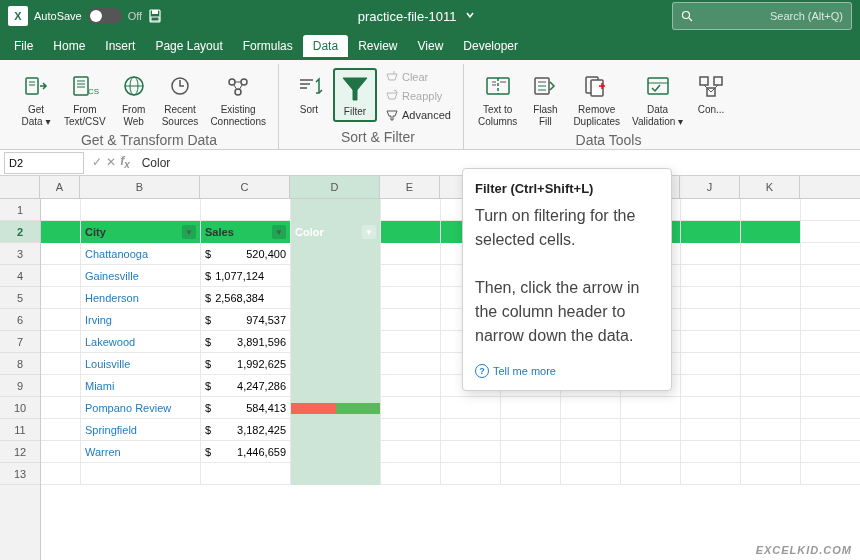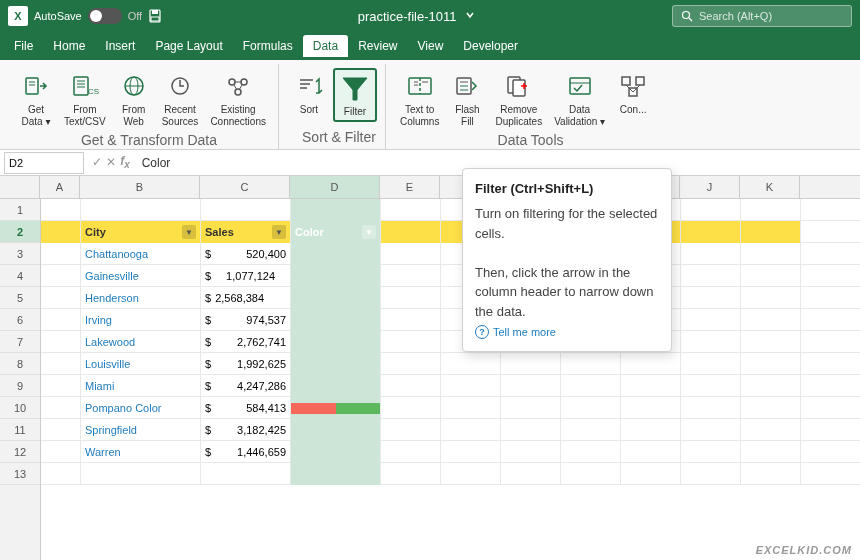--- a/index.html
+++ b/index.html
@@ -20,23 +20,23 @@
     .toggle-switch {
       width: 34px; height: 16px; background: #555; border-radius: 8px;
       display: flex; align-items: center; padding: 2px; cursor: pointer;
     }
     .toggle-knob { width: 12px; height: 12px; background: #fff; border-radius: 50%; margin-left: 0; }
     .toggle-off-label { font-size: 11px; color: #ccc; }
     .title-bar-center { flex: 1; display: flex; align-items: flex-start; justify-content: center; gap: 8px; }
     .file-name { font-size: 13px; color: #fff; }
     .title-bar-right { display: flex; align-items: center; gap: 4px; }
     .search-bar {
-      width: 180px; height: 22px; background: rgba(255,255,255,0.2);
+      width: 180px; height: 28px; background: rgba(255,255,255,0.2);
       border-radius: 3px; display: flex; align-items: center; padding: 0 8px; gap: 6px;
-      border: 1px solid rgba(255,255,255,0.4); color: #fff; font-size: 11px;
+      border: 1px solid rgba(255,255,255,0.4); color: #fff; font-size: 11px; justify-content: space-between;
     }
 
     
     .menu-bar {
       height: 28px;
       background: #217346;
       display: flex;
       align-items: center;
       padding: 0 4px;
     }
@@ -140,21 +140,21 @@
       display: flex; align-items: center; padding: 0 4px; font-size: 11px;
       overflow: hidden; white-space: nowrap;
     }
     .grid-cell.col-a { width: 40px; min-width: 40px; }
     .grid-cell.col-b { width: 120px; min-width: 120px; }
     .grid-cell.col-c { width: 90px; min-width: 90px; }
     .grid-cell.col-d { width: 90px; min-width: 90px; }
     .grid-cell.col-e { width: 60px; min-width: 60px; }
     .grid-cell.city-cell { color: #1e7cbf; }
     .grid-cell.money-cell { justify-content: flex-start; }
-    .header-row .grid-cell { font-weight: bold; color: #333; background: #fde047; }
+    .header-row .grid-cell { font-weight: bold; color: #333; background: #22c55e; }
     .header-row .grid-cell.col-b { display: flex; align-items: center; justify-content: space-between; }
     .header-row .grid-cell.col-c { display: flex; align-items: center; justify-content: space-between; }
     .header-row .grid-cell.col-d { background: #2e7d46; color: #fff; display: flex; align-items: center; justify-content: space-between; }
     
     .filter-arrow {
       width: 14px; height: 14px; background: rgba(0,0,0,0.15); border-radius: 2px;
       display: flex; align-items: center; justify-content: center; font-size: 8px;
       cursor: pointer; color: #555;
     }
     .filter-arrow.white { color: #fff; background: rgba(255,255,255,0.3); }
@@ -171,21 +171,21 @@
       left: 462px;
       width: 210px;
       background: #fff;
       border: 1px solid #d0d0d0;
       border-radius: 4px;
       box-shadow: 2px 4px 12px rgba(0,0,0,0.15);
       padding: 12px;
       z-index: 100;
     }
     .tooltip-title { font-size: 13px; font-weight: bold; color: #222; margin-bottom: 8px; }
-    .tooltip-desc { font-size: 13px; color: #444; line-height: 1.5; margin-bottom: 4px; }
+    .tooltip-desc { font-size: 16px; color: #444; line-height: 1.5; margin-bottom: 16px; }
     .tooltip-link { display: flex; align-items: center; gap: 4px; color: #1e7cbf; font-size: 11px; cursor: pointer; }
     .tooltip-link-icon { width: 14px; height: 14px; border: 1.5px solid #1e7cbf; border-radius: 50%; display: flex; align-items: center; justify-content: center; font-size: 9px; color: #1e7cbf; font-weight: bold; }
     .small-icon { width: 14px; height: 14px; }
 
     
     .filter-btn-active {
       border: 2px solid #217346 !important;
       background: #e8f5ee !important;
     }
 
@@ -329,20 +329,42 @@
 
       <div class="ribbon-btn filter-btn-active">
         <div class="btn-icon">
           <svg width="32" height="32" viewBox="0 0 32 32">
               <polygon points="4,6 28,6 18,18 18,28 14,28 14,18" fill="#217346" stroke="#217346" stroke-width="1"></polygon>
             </svg>
         </div>
         <div class="btn-label">Filter</div>
       </div>
 
+      <div class="ribbon-small-group">
+        <div class="ribbon-btn-small ribbon-btn-disabled">
+          <svg width="14" height="14" viewBox="0 0 14 14">
+              <polygon points="2,4 12,4 10,10 4,10" fill="none" stroke="#555" stroke-width="1"></polygon>
+              <line x1="9" y1="1" x2="9" y2="4" stroke="#555" stroke-width="1"></line>
+            </svg>
+          <span>Clear</span>
+        </div>
+        <div class="ribbon-btn-small ribbon-btn-disabled">
+          <svg width="14" height="14" viewBox="0 0 14 14">
+              <polygon points="2,4 12,4 10,10 4,10" fill="none" stroke="#555" stroke-width="1"></polygon>
+              <path d="M9,1 Q12,1 12,4" fill="none" stroke="#555" stroke-width="1"></path>
+            </svg>
+          <span>Reapply</span>
+        </div>
+        <div class="ribbon-btn-small">
+          <svg width="14" height="14" viewBox="0 0 14 14">
+              <polygon points="2,3 12,3 10,8 8,8 8,12 6,12 6,8 4,8" fill="none" stroke="#555" stroke-width="1"></polygon>
+            </svg>
+          <span>Advanced</span>
+        </div>
+      </div>
     </div>
     <div class="ribbon-group-label">Sort &amp; Filter</div>
   </div>
 
   <div class="ribbon-group">
     <div class="ribbon-buttons">
       <div class="ribbon-btn">
         <div class="btn-icon">
           <svg width="28" height="28" viewBox="0 0 28 28">
               <rect x="3" y="6" width="22" height="16" rx="1" fill="none" stroke="#217346" stroke-width="1.5"></rect>
@@ -503,21 +525,21 @@
         <div class="grid-cell col-e"></div>
         <div class="grid-cell col-e"></div>
         <div class="grid-cell col-e"></div>
       </div>
 
       <div class="grid-row">
         <div class="grid-cell col-a"></div>
         <div class="grid-cell col-b city-cell">Gainesville</div>
         <div class="grid-cell col-c money-cell">
             <span style="margin-right:4px;">$</span>
-            <span style="flex:1;text-align:center;">1,077,124</span>
+            <span style="flex:1;text-align:left;">1,077,124</span>
           </div>
         <div class="grid-cell col-d color-cell-yellow"></div>
         <div class="grid-cell col-e"></div>
         <div class="grid-cell col-e"></div>
         <div class="grid-cell col-e"></div>
         <div class="grid-cell col-e"></div>
         <div class="grid-cell col-e"></div>
         <div class="grid-cell col-e"></div>
         <div class="grid-cell col-e"></div>
       </div>
@@ -554,21 +576,21 @@
         <div class="grid-cell col-e"></div>
         <div class="grid-cell col-e"></div>
         <div class="grid-cell col-e"></div>
       </div>
 
       <div class="grid-row">
         <div class="grid-cell col-a"></div>
         <div class="grid-cell col-b city-cell">Lakewood</div>
         <div class="grid-cell col-c money-cell">
             <span style="margin-right:4px;">$</span>
-            <span style="flex:1;text-align:right;">2,762,741</span>
+            <span style="flex:1;text-align:right;">3,891,596</span>
           </div>
         <div class="grid-cell col-d color-cell-green"></div>
         <div class="grid-cell col-e"></div>
         <div class="grid-cell col-e"></div>
         <div class="grid-cell col-e"></div>
         <div class="grid-cell col-e"></div>
         <div class="grid-cell col-e"></div>
         <div class="grid-cell col-e"></div>
         <div class="grid-cell col-e"></div>
       </div>
@@ -602,21 +624,21 @@
         <div class="grid-cell col-e"></div>
         <div class="grid-cell col-e"></div>
         <div class="grid-cell col-e"></div>
         <div class="grid-cell col-e"></div>
         <div class="grid-cell col-e"></div>
         <div class="grid-cell col-e"></div>
       </div>
 
       <div class="grid-row">
         <div class="grid-cell col-a"></div>
-        <div class="grid-cell col-b city-cell">Pompano Color</div>
+        <div class="grid-cell col-b city-cell">Pompano Review</div>
         <div class="grid-cell col-c money-cell">
             <span style="margin-right:4px;">$</span>
             <span style="flex:1;text-align:right;">584,413</span>
           </div>
         <div class="grid-cell col-d" style="padding:0;">
           <div style="width:100%;height:11px;background:#f4685a;"></div>
           <div style="width:100%;height:11px;background:#5cb85c;"></div>
         </div>
         <div class="grid-cell col-e"></div>
         <div class="grid-cell col-e"></div>

